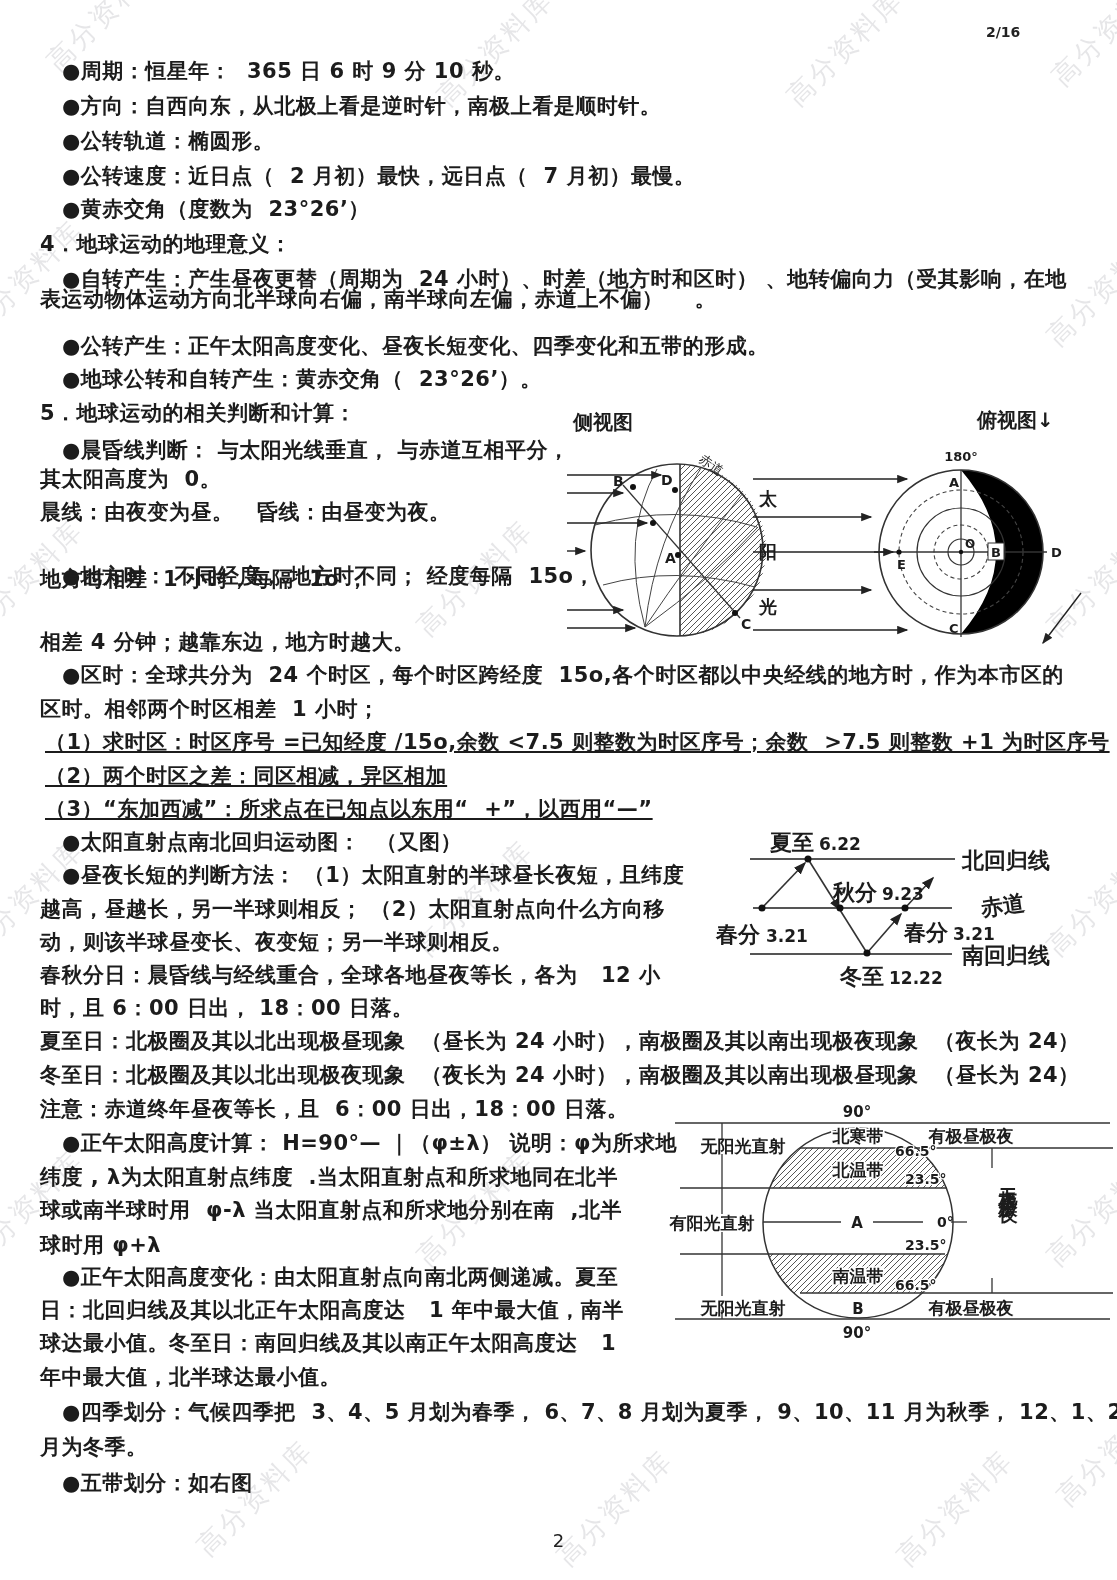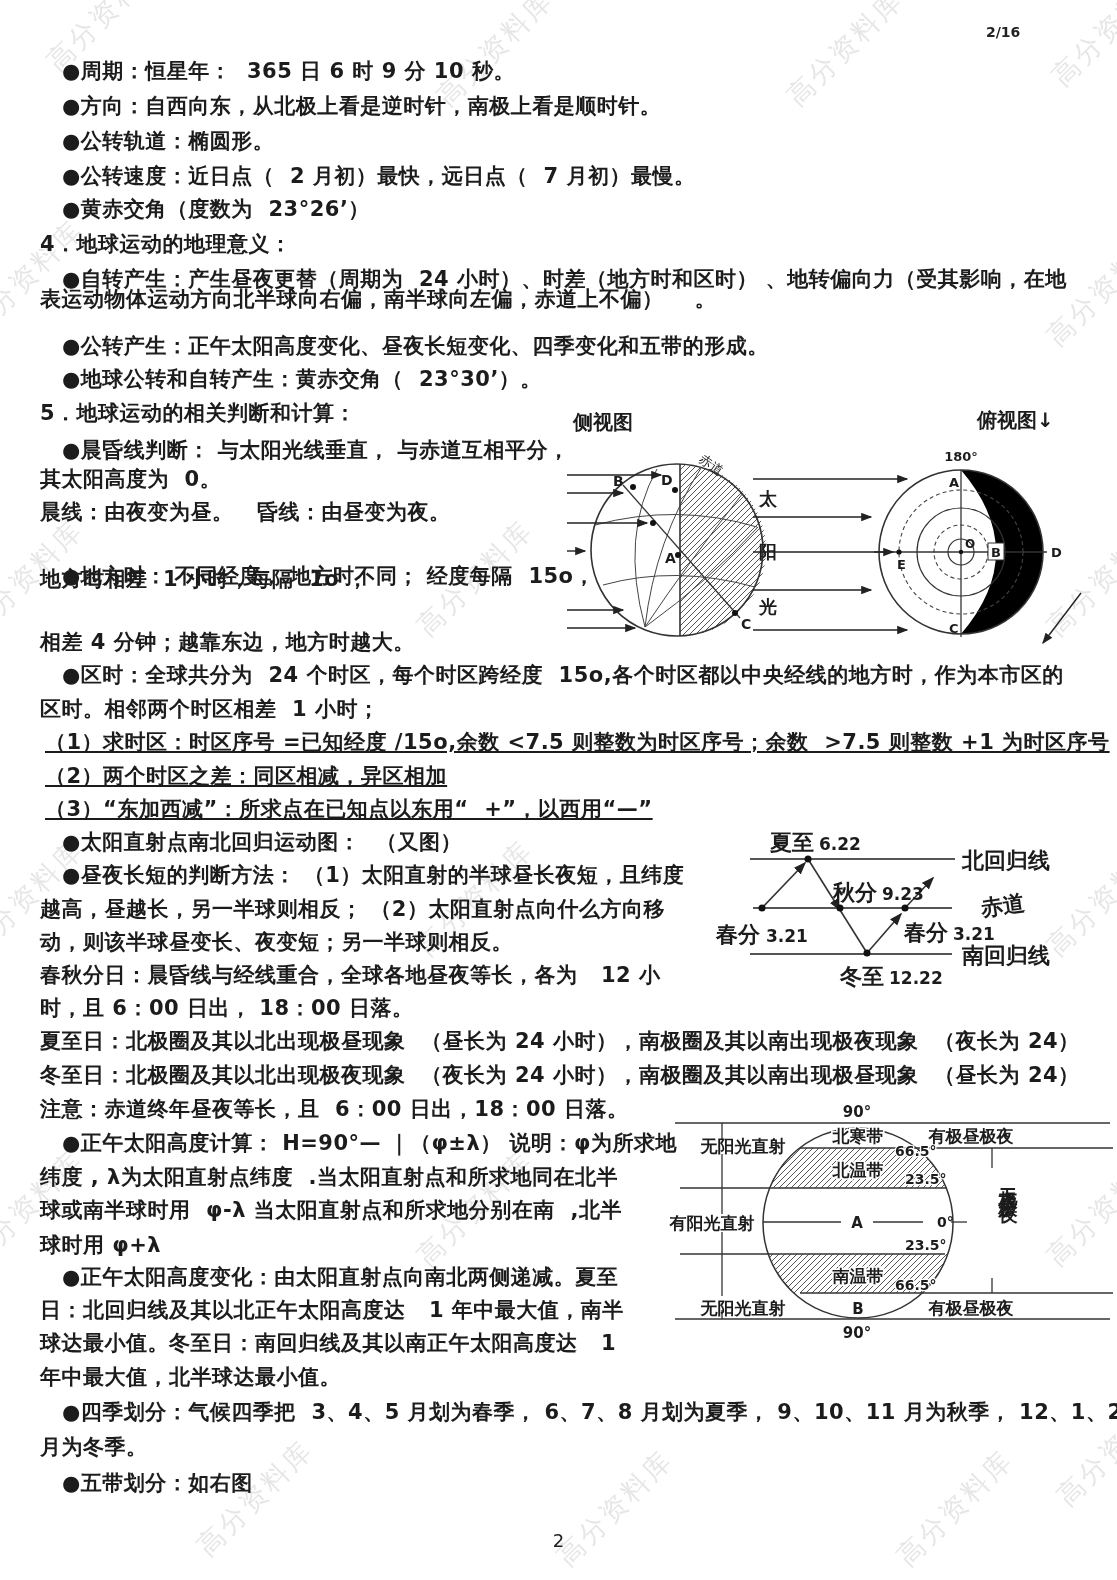--- a/index.html
+++ b/index.html
@@ -55,21 +55,21 @@
 
 <p class="ln b" style="top:58px">●周期：恒星年：  365 日 6 时 9 分 10 秒。</p>
 <p class="ln b" style="top:93px">●方向：自西向东，从北极上看是逆时针，南极上看是顺时针。</p>
 <p class="ln b" style="top:128px">●公转轨道：椭圆形。</p>
 <p class="ln b" style="top:163px">●公转速度：近日点（  2 月初）最快，远日点（  7 月初）最慢。</p>
 <p class="ln b" style="top:196px">●黄赤交角（度数为  23°26’）</p>
 <p class="ln" style="top:231px">4．地球运动的地理意义：</p>
 <p class="ln b" style="top:266px">●自转产生：产生昼夜更替（周期为  24 小时）、时差（地方时和区时） 、地转偏向力（受其影响，在地</p>
 <p class="ln" style="top:286px">表运动物体运动方向北半球向右偏，南半球向左偏，赤道上不偏）    。</p>
 <p class="ln b" style="top:333px">●公转产生：正午太阳高度变化、昼夜长短变化、四季变化和五带的形成。</p>
-<p class="ln b" style="top:366px">●地球公转和自转产生：黄赤交角（  23°30’）。</p>
+<p class="ln b" style="top:366px">●地球公转和自转产生：黄赤交角（  23°26’）。</p>
 <p class="ln" style="top:400px">5．地球运动的相关判断和计算：</p>
 <p class="ln b" style="top:437px">●晨昏线判断： 与太阳光线垂直， 与赤道互相平分，</p>
 <p class="ln" style="top:466px">其太阳高度为  0。</p>
 <p class="ln" style="top:499px">晨线：由夜变为昼。   昏线：由昼变为夜。</p>
 <p class="ln b" style="top:563px">●地方时： 不同经度， 地方时不同； 经度每隔  15o，</p>
 <p class="ln" style="top:566px">地方时相差  1 小时，每隔  1o ，</p>
 <p class="ln" style="top:629px">相差 4 分钟；越靠东边，地方时越大。</p>
 <p class="ln b" style="top:662px">●区时：全球共分为  24 个时区，每个时区跨经度  15o,各个时区都以中央经线的地方时，作为本市区的</p>
 <p class="ln" style="top:696px">区时。相邻两个时区相差  1 小时；</p>
 <p class="ln p" style="top:729px">（1）求时区：时区序号 =已知经度 /15o,余数 &lt;7.5 则整数为时区序号；余数  &gt;7.5 则整数 +1 为时区序号</p>

